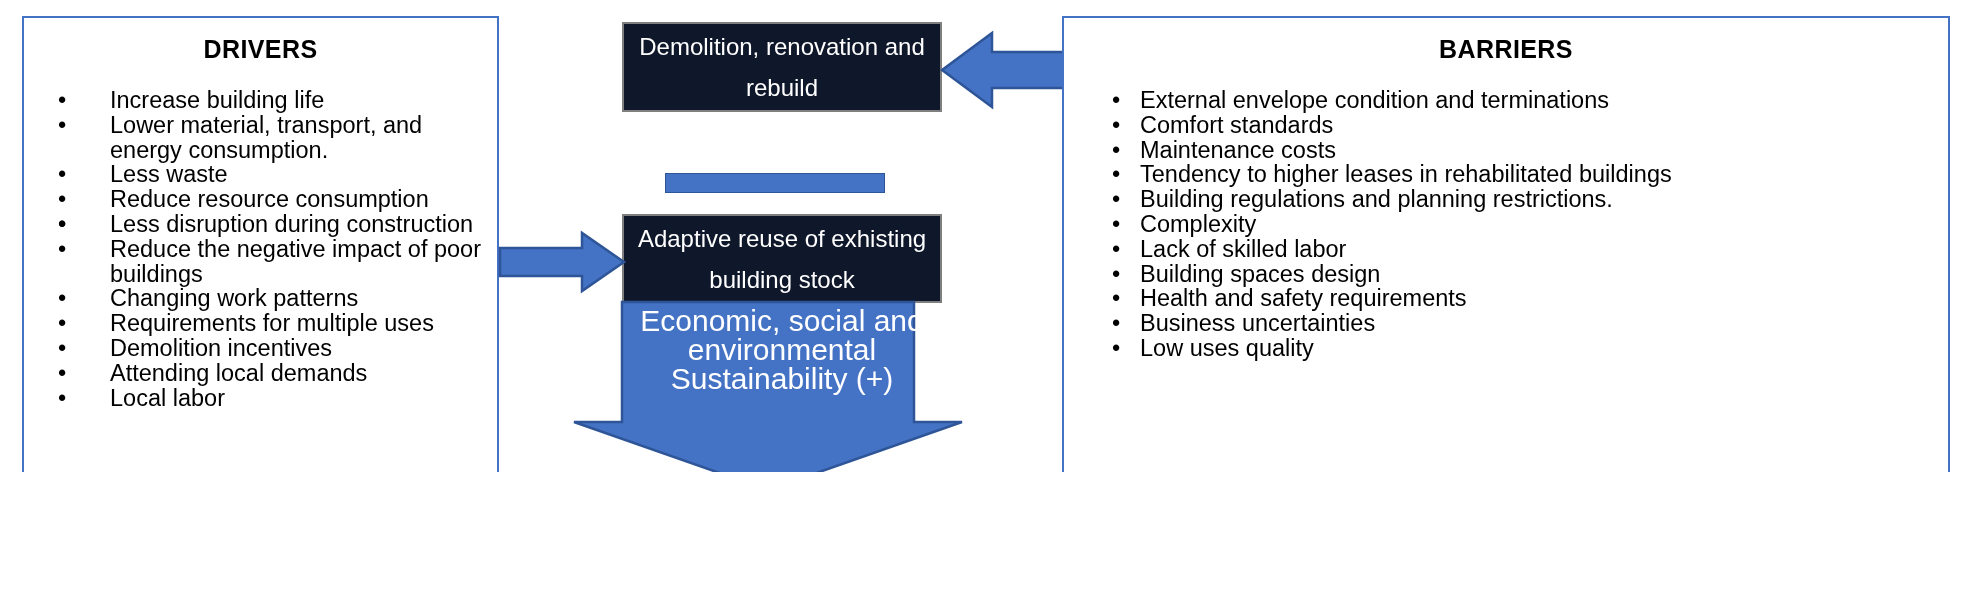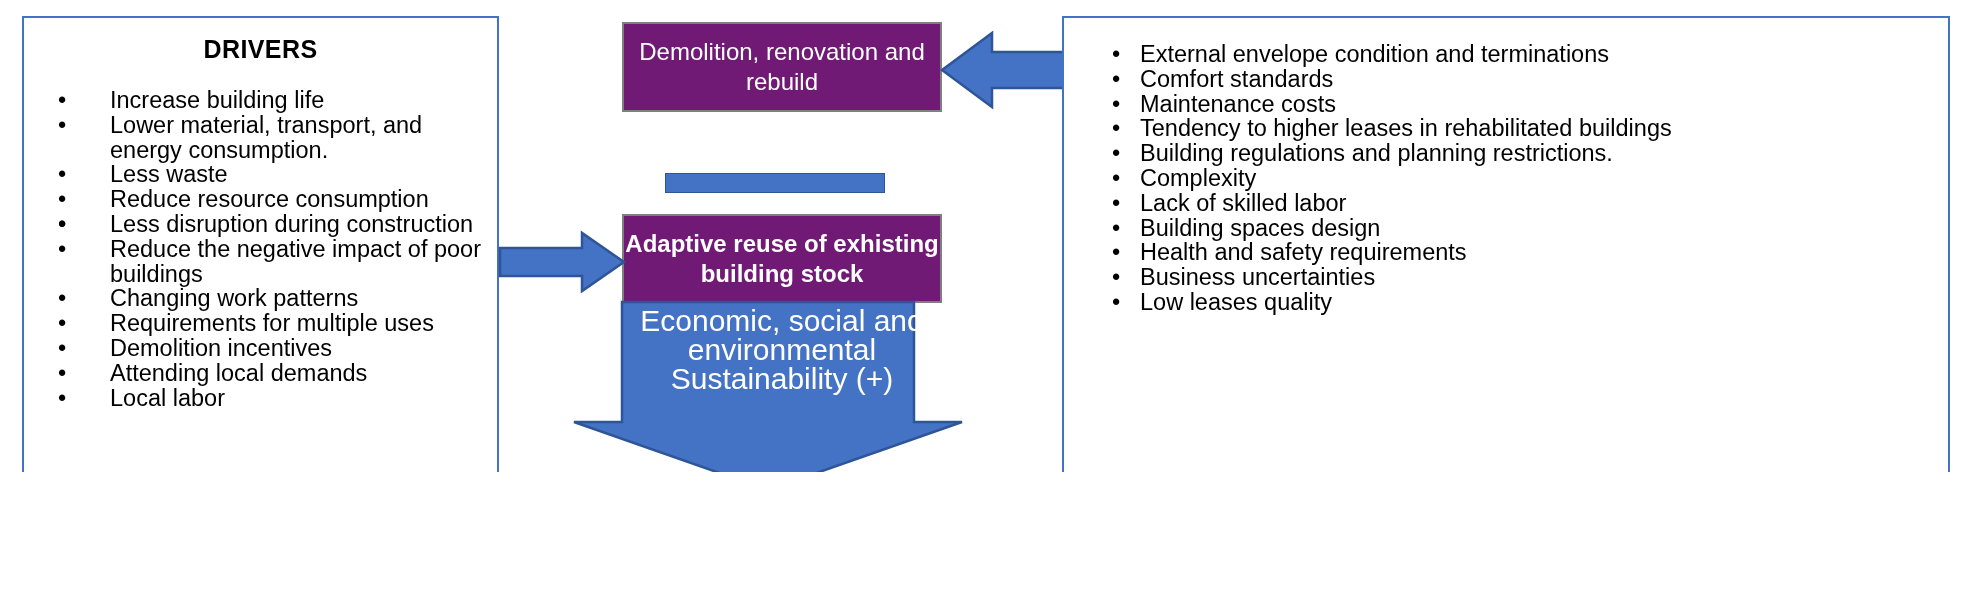--- a/index.html
+++ b/index.html
@@ -66,33 +66,33 @@
   #drivers-panel .bullet-item { padding-left: 70px; }
   #drivers-panel .bullet-item .dot { left: 18px; }
 
   #barriers-panel .bullet-list { padding-left: 26px; padding-right: 14px; }
   #barriers-panel .bullet-item { padding-left: 50px; }
   #barriers-panel .bullet-item .dot { left: 22px; }
 
   
   .grey-box {
     position: absolute;
-    background: #701a75;
+    background: #0f172a;
     border: 2px solid #7F7F7F;
     box-sizing: border-box;
     color: #ffffff;
     font-size: 24px;
-    line-height: 30px;
+    line-height: 41px;
     text-align: center;
     display: flex;
     align-items: center;
     justify-content: center;
   }
   #demolition-box { left: 622px; top: 22px; width: 320px; height: 90px; }
-  #adaptive-box   { left: 622px; top: 214px; width: 320px; height: 89px; font-weight: bold; }
+  #adaptive-box   { left: 622px; top: 214px; width: 320px; height: 89px; }
 
   
   #decision-box {
     position: absolute;
     left: 665px; top: 124px; width: 220px; height: 40px;
     background: #ffffff;
     border: 2px solid #2E5597;
     box-sizing: border-box;
     color: #2E75B6;
     font-size: 23px;
@@ -203,20 +203,21 @@
 
   <svg class="arrow-svg" id="arrow-right-to-adaptive" viewBox="0 0 128 62">
     <polygon points="2,17 84,17 84,2 126,31 84,60 84,45 2,45" fill="#4472C4" stroke="#2E5597" stroke-width="2.5"></polygon>
   </svg>
 
   <svg class="arrow-svg" id="arrow-right-to-demolition" viewBox="0 0 186 80">
     <polygon points="2,40 52,3 52,22 184,22 184,58 52,58 52,77" fill="#4472C4" stroke="#2E5597" stroke-width="2.5"></polygon>
   </svg>
 
   <div class="panel" id="barriers-panel">
+    <div class="panel-title">BARRIERS</div>
     <ul class="bullet-list" id="barriers-list">
         <li class="bullet-item">
           <span class="dot">•</span>
           <span class="txt">External envelope condition and terminations</span>
         </li>
         <li class="bullet-item">
           <span class="dot">•</span>
           <span class="txt">Comfort standards</span>
         </li>
         <li class="bullet-item">
@@ -246,18 +247,18 @@
         <li class="bullet-item">
           <span class="dot">•</span>
           <span class="txt">Health and safety requirements</span>
         </li>
         <li class="bullet-item">
           <span class="dot">•</span>
           <span class="txt">Business uncertainties</span>
         </li>
         <li class="bullet-item">
           <span class="dot">•</span>
-          <span class="txt">Low leases quality</span>
+          <span class="txt">Low uses quality</span>
         </li>
       </ul>
   </div>
 
 </div>
 
 </body></html>

